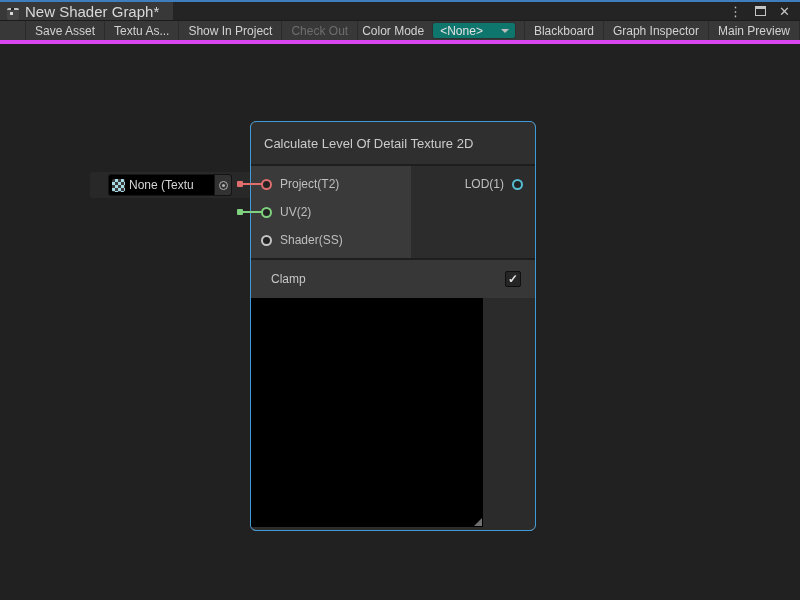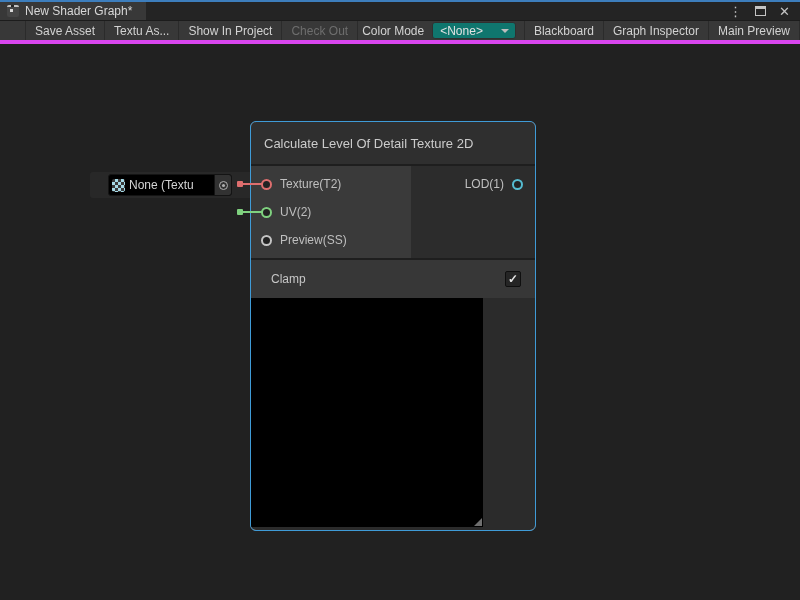--- a/index.html
+++ b/index.html
@@ -16,26 +16,26 @@
   .titlebar {
     height:21px;
     background:#242424;
     border-top:2px solid #3d7ebd;
     border-bottom:1px solid #1c1c1c;
     display:flex; align-items:stretch;
     position:relative;
   }
   .tab {
     background:#383838;
-    display:flex; align-items:center;
+    display:flex; align-items:flex-end;
     gap:6px;
     padding:0 14px 0 7px;
     height:100%;
     color:#d8d8d8;
-    font-size:12px;
+    font-size:15px;
     white-space:nowrap;
   }
   .tab-icon {
     width:12px; height:12px;
     background:#454545;
     border-radius:2px;
     border-top:2px solid #c2c2c2;
     position:relative;
     flex:0 0 auto;
   }
@@ -328,29 +328,29 @@
   <div class="node" style="border-color: rgb(63, 155, 215);">
     <div class="node-header">
       <span>Calculate Level Of Detail Texture 2D</span>
     </div>
     <div class="node-divider"></div>
 
     <div class="node-body">
       <div class="inputs">
         <div class="port-row">
           <span class="port" style="border-color: rgb(222, 110, 110);"></span>
-          <span>Texture(T2)</span>
+          <span>Project(T2)</span>
         </div>
         <div class="port-row">
           <span class="port" style="border-color: rgb(127, 209, 127);"></span>
           <span>UV(2)</span>
         </div>
         <div class="port-row">
           <span class="port" style="border-color: rgb(196, 196, 196);"></span>
-          <span>Preview(SS)</span>
+          <span>Shader(SS)</span>
         </div>
       </div>
       <div class="outputs">
         <div class="port-row out">
           <span>LOD(1)</span>
           <span class="port" style="border-color: rgb(85, 188, 209);"></span>
         </div>
       </div>
     </div>
 

